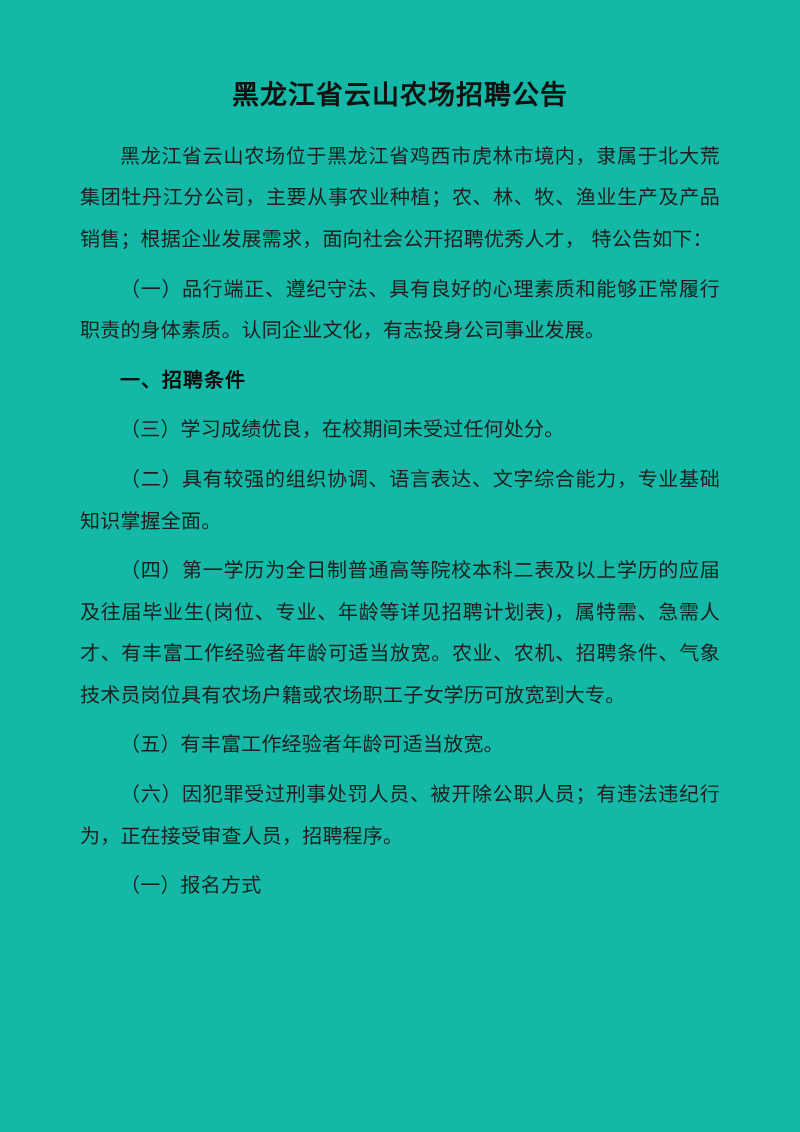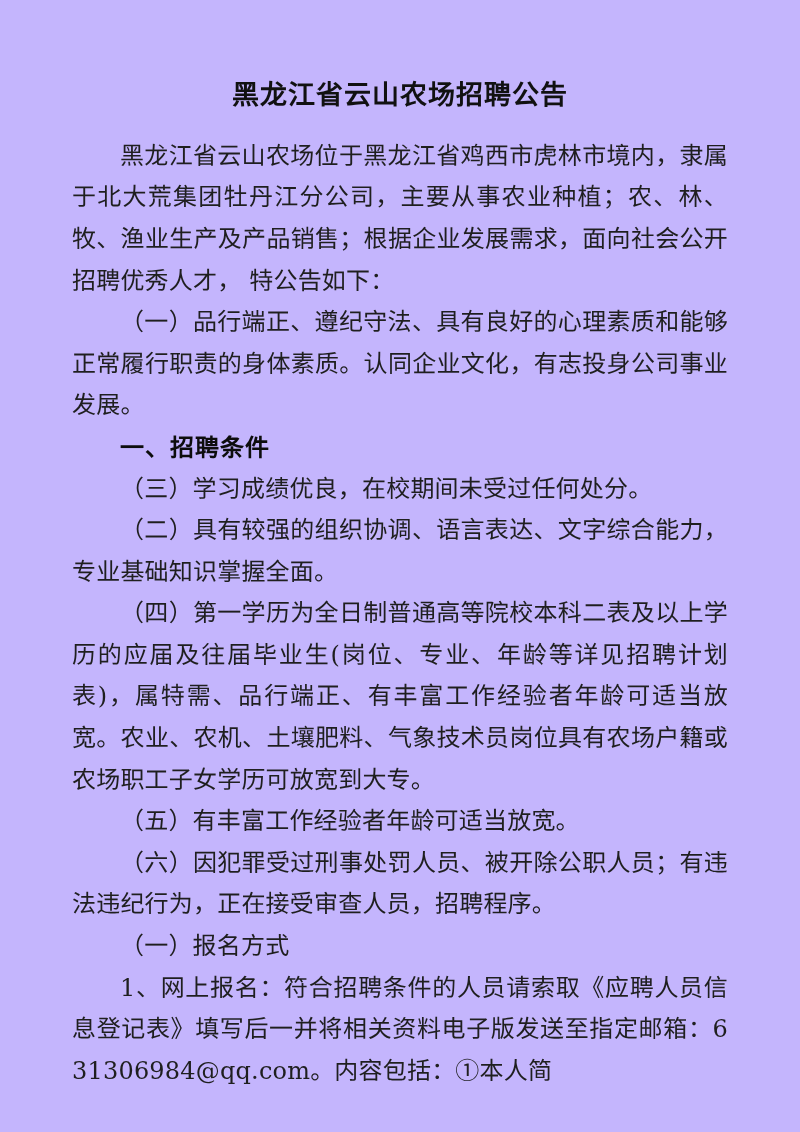--- a/index.html
+++ b/index.html
@@ -14,21 +14,21 @@
     overflow: hidden;
     font-family: "DejaVu Serif", "Liberation Serif", serif;
     color: #1a1a1a;
     -webkit-font-smoothing: antialiased;
   }
 
   .page {
     position: relative;
     width: 800px;
     height: 1132px;
-    background: #c4b5fd;
+    background: #14b8a6;
     box-sizing: border-box;
     padding: 0 60px;
   }
 
   .doc-title {
     margin: 0;
     padding-top: 78px;
     text-align: center;
     font-family: "DejaVu Sans", "Liberation Sans", sans-serif;
     font-size: 27px;
@@ -37,22 +37,22 @@
     color: #111111;
     line-height: 1.25;
   }
 
   .body-block {
     margin-top: 24px;
     padding: 0 12px;
   }
 
   p.para {
-    margin: 0;
-    font-size: 24px;
+    margin: 8px;
+    font-size: 20px;
     line-height: 41.6px;
     text-align: justify;
     text-justify: inter-ideograph;
     letter-spacing: 0.2px;
     color: #1f1f1f;
     word-break: break-all;
   }
 
   p.indent2 {
     text-indent: 2em;
@@ -85,26 +85,25 @@
     <p class="para indent2">黑龙江省云山农场位于黑龙江省鸡西市虎林市境内，隶属于北大荒集团牡丹江分公司，主要从事农业种植；农、林、牧、渔业生产及产品销售；根据企业发展需求，面向社会公开招聘优秀人才， 特公告如下：</p>
 
     <p class="para indent2">（一）品行端正、遵纪守法、具有良好的心理素质和能够正常履行职责的身体素质。认同企业文化，有志投身公司事业发展。</p>
 
     <p class="para heading">一、招聘条件</p>
 
     <p class="para indent2">（三）学习成绩优良，在校期间未受过任何处分。</p>
 
     <p class="para indent2">（二）具有较强的组织协调、语言表达、文字综合能力，专业基础知识掌握全面。</p>
 
-    <p class="para indent2">（四）第一学历为全日制普通高等院校本科二表及以上学历的应届及往届毕业生(岗位、专业、年龄等详见招聘计划表)，属特需、品行端正、有丰富工作经验者年龄可适当放宽。农业、农机、土壤肥料、气象技术员岗位具有农场户籍或农场职工子女学历可放宽到大专。</p>
+    <p class="para indent2">（四）第一学历为全日制普通高等院校本科二表及以上学历的应届及往届毕业生(岗位、专业、年龄等详见招聘计划表)，属特需、急需人才、有丰富工作经验者年龄可适当放宽。农业、农机、招聘条件、气象技术员岗位具有农场户籍或农场职工子女学历可放宽到大专。</p>
 
     <p class="para indent2">（五）有丰富工作经验者年龄可适当放宽。</p>
 
     <p class="para indent2">（六）因犯罪受过刑事处罚人员、被开除公职人员；有违法违纪行为，正在接受审查人员，招聘程序。</p>
 
 
     <p class="para sub">（一）报名方式</p>
 
 
-    <p class="para indent2 email">1、网上报名：符合招聘条件的人员请索取《应聘人员信息登记表》填写后一并将相关资料电子版发送至指定邮箱：631306984@qq.com。内容包括：①本人简</p>
   </div>
 
 </div>
 
 </body></html>

